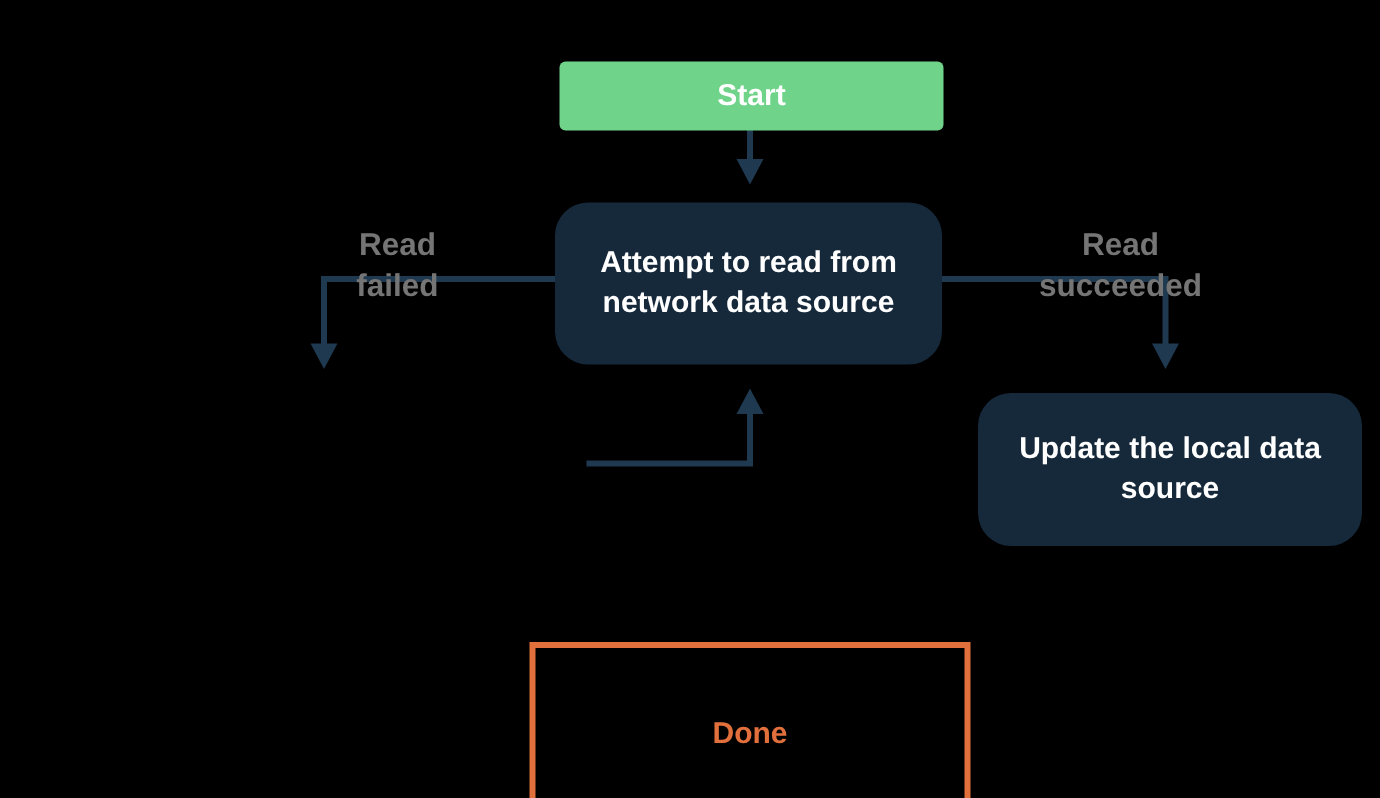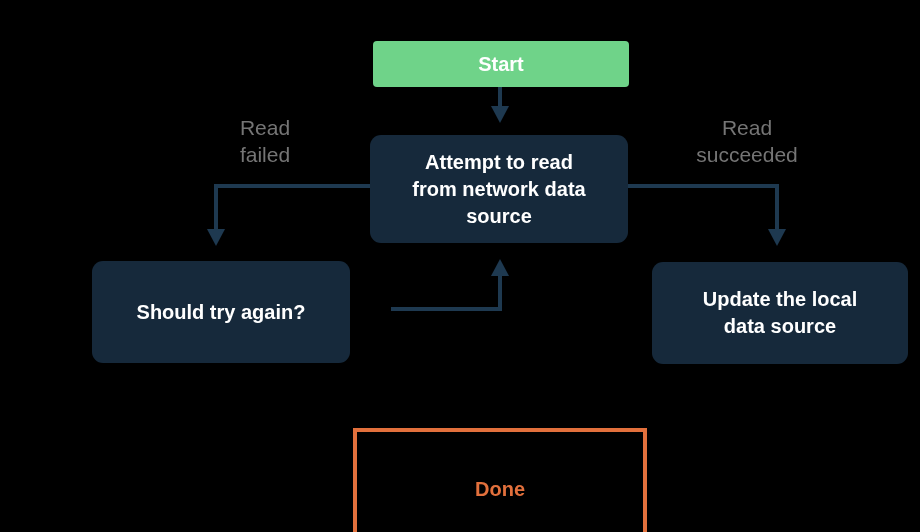--- a/index.html
+++ b/index.html
@@ -49,42 +49,43 @@
     line-height: 27px;
   }
   .node-start {
     left: 373px; top: 8px; width: 256px; height: 46px;
     background: var(--start-fill);
     border-radius: 4px;
     margin-top: 33px;
   }
   .node-process {
     background: var(--process-fill);
-    border-radius: 11px;
-    padding: 0 40px;
+    border-radius: 22px;
+    padding: 0 26px;
   }
   .node-attempt  { left: 370px; top: 135px; width: 258px; height: 108px; }
   .node-should-try { left: 92px; top: 261px; width: 258px; height: 102px; }
   .node-update   { left: 652px; top: 262px; width: 256px; height: 102px; }
   .node-done {
     left: 353px; top: 416px; width: 294px; height: 122px;
     background: transparent;
     border: 4px solid var(--done-border);
     color: var(--done-text);
     border-radius: 0;
     margin-top: 12px;
   }
   .edge-label {
     position: absolute;
     color: var(--edge-label-text);
-    font-weight: 400;
+    font-weight: 700;
     font-size: 21px;
     line-height: 27px;
     text-align: center;
     white-space: pre-line;
+    margin-top: 36px;
   }
   .label-read-failed    { left: 185px; top: 114px; width: 160px; }
   .label-read-succeeded { left: 667px; top: 114px; width: 160px; }
   .label-yes            { left: 405px; top: 342px; width: 100px; }
   .label-no             { left: 74px;  top: 442px; width: 100px; }
 </style>
 </head>
 <body>
 
 <div class="canvas">
@@ -105,23 +106,20 @@
   </svg>
 
   <div class="node node-start">
     <span>Start</span>
   </div>
 
   <div class="node node-process node-attempt">
     <span>Attempt to read from network data source</span>
   </div>
 
-  <div class="node node-process node-should-try">
-    <span>Should try again?</span>
-  </div>
 
   <div class="node node-process node-update">
     <span>Update the local data source</span>
   </div>
 
   <div class="node node-done">
     <span>Done</span>
   </div>
 
   <div class="edge-label label-read-failed">Read

